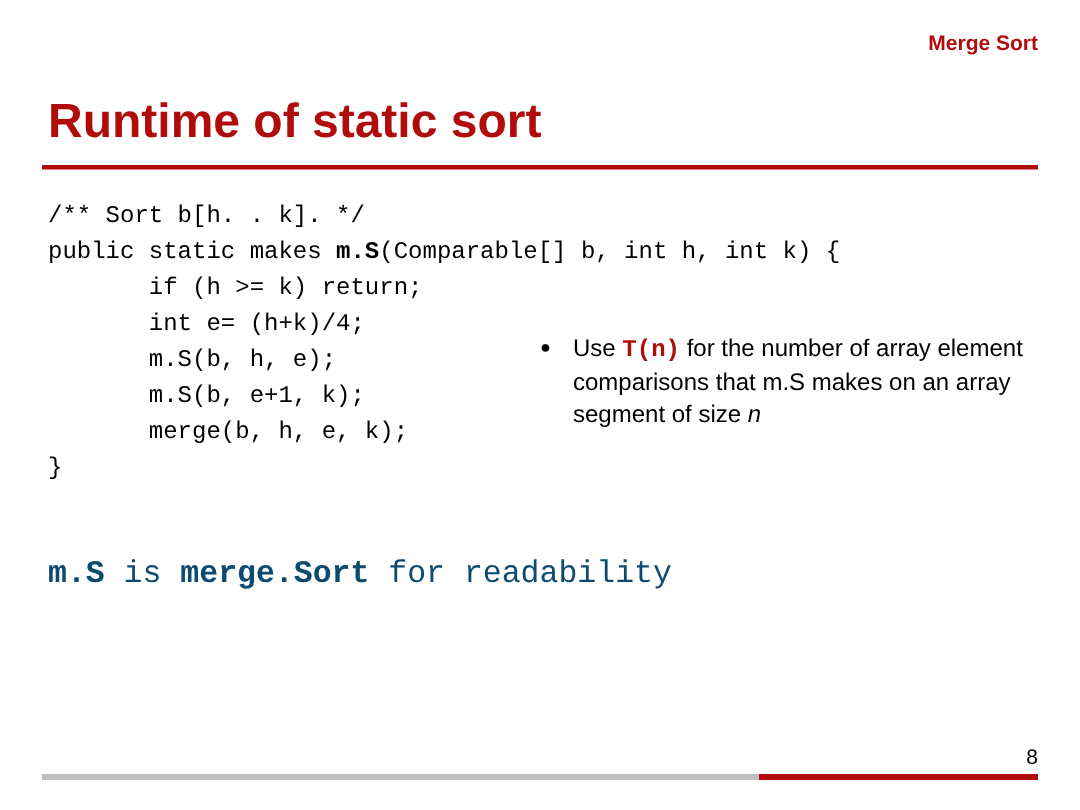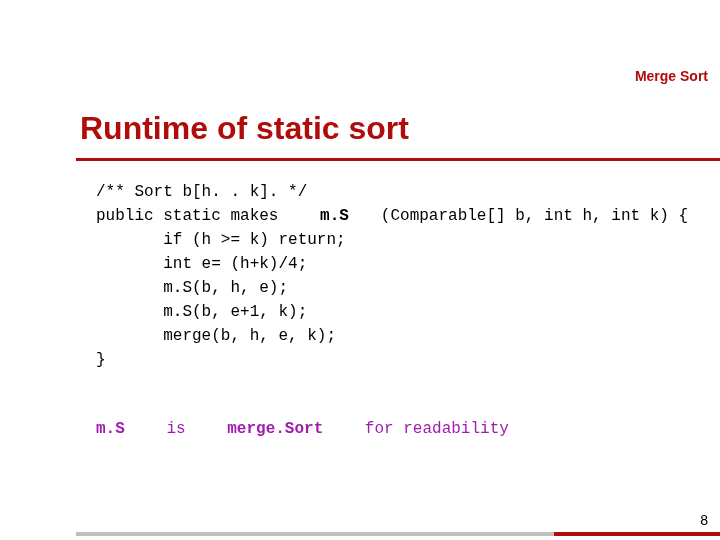--- a/index.html
+++ b/index.html
@@ -1,15 +1,15 @@
 <!DOCTYPE html>
 <html><head>
 <meta charset="utf-8">
 <style>
-  * { margin: 16px; padding: 0; box-sizing: border-box; }
+  * { margin: 0; padding: 0; box-sizing: border-box; }
   body {
     width: 720px;
     height: 540px;
     background: #ffffff;
     font-family: Arial, Helvetica, sans-serif;
     position: relative;
     overflow: hidden;
   }
   .header-label {
     position: absolute;
@@ -72,22 +72,22 @@
   .tn {
     font-family: "Courier New", Courier, monospace;
     font-weight: bold;
     color: #b10c0c;
   }
   .readability {
     position: absolute;
     top: 372px;
     left: 32px;
     font-family: "Courier New", Courier, monospace;
-    font-size: 16px;
-    color: #a21caf;
+    font-size: 21px;
+    color: #0c4a6e;
   }
   .readability .bold { font-weight: bold; }
   .footer-rule {
     position: absolute;
     bottom: 20px;
     left: 28px;
     width: 664px;
     height: 4px;
     background: linear-gradient(to right, #bfbfbf 0%, #bfbfbf 72%, #b10c0c 72%, #b10c0c 100%);
   }
@@ -110,18 +110,21 @@
 <div class="code-block"><span>/** Sort b[h. . k]. */</span>
 <span>public static makes </span><span class="bold">m.S</span><span>(Comparable[] b, int h, int k) {</span>
 <span>       if (h &gt;= k) return;</span>
 <span>       int e= (h+k)/4;</span>
 <span>       m.S(b, h, e);</span>
 <span>       m.S(b, e+1, k);</span>
 <span>       merge(b, h, e, k);</span>
 <span>}</span></div>
 
 <ul class="bullets">
+  <li>
+    <span>Use </span><span class="tn">T(n)</span><span> for the number of array element comparisons that m.S makes on an array segment of size </span><span class="em">n</span>
+  </li>
 </ul>
 
 <div class="readability"><span class="bold">m.S</span><span> is </span><span class="bold">merge.Sort</span><span> for readability</span></div>
 
 <div class="footer-rule"></div>
 <div class="page-num">8</div>
 
 </body></html>

